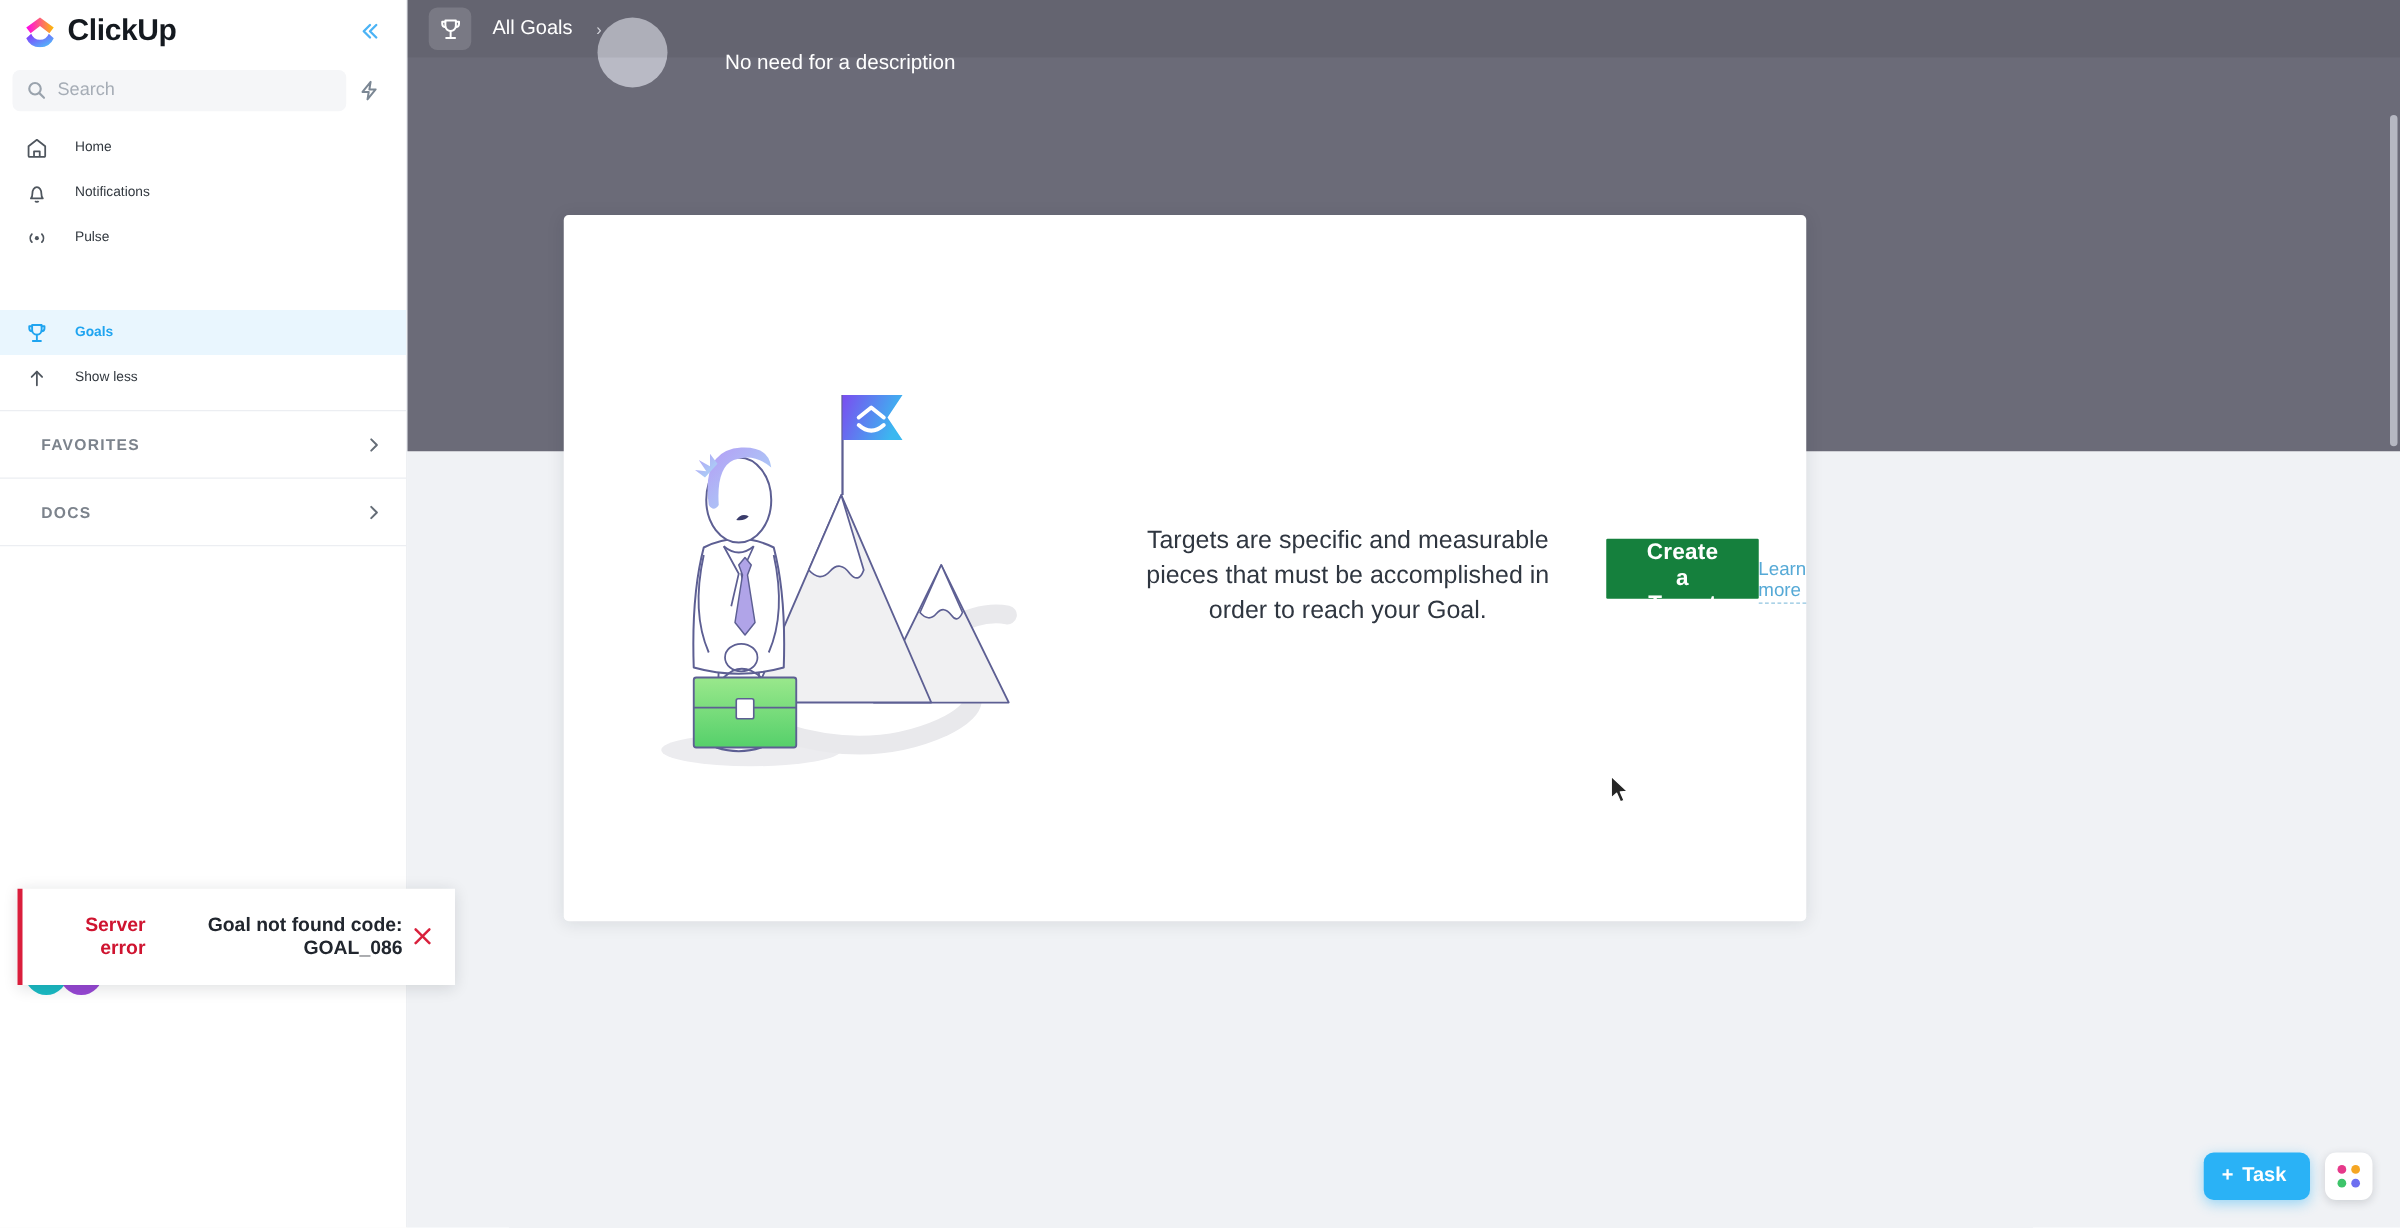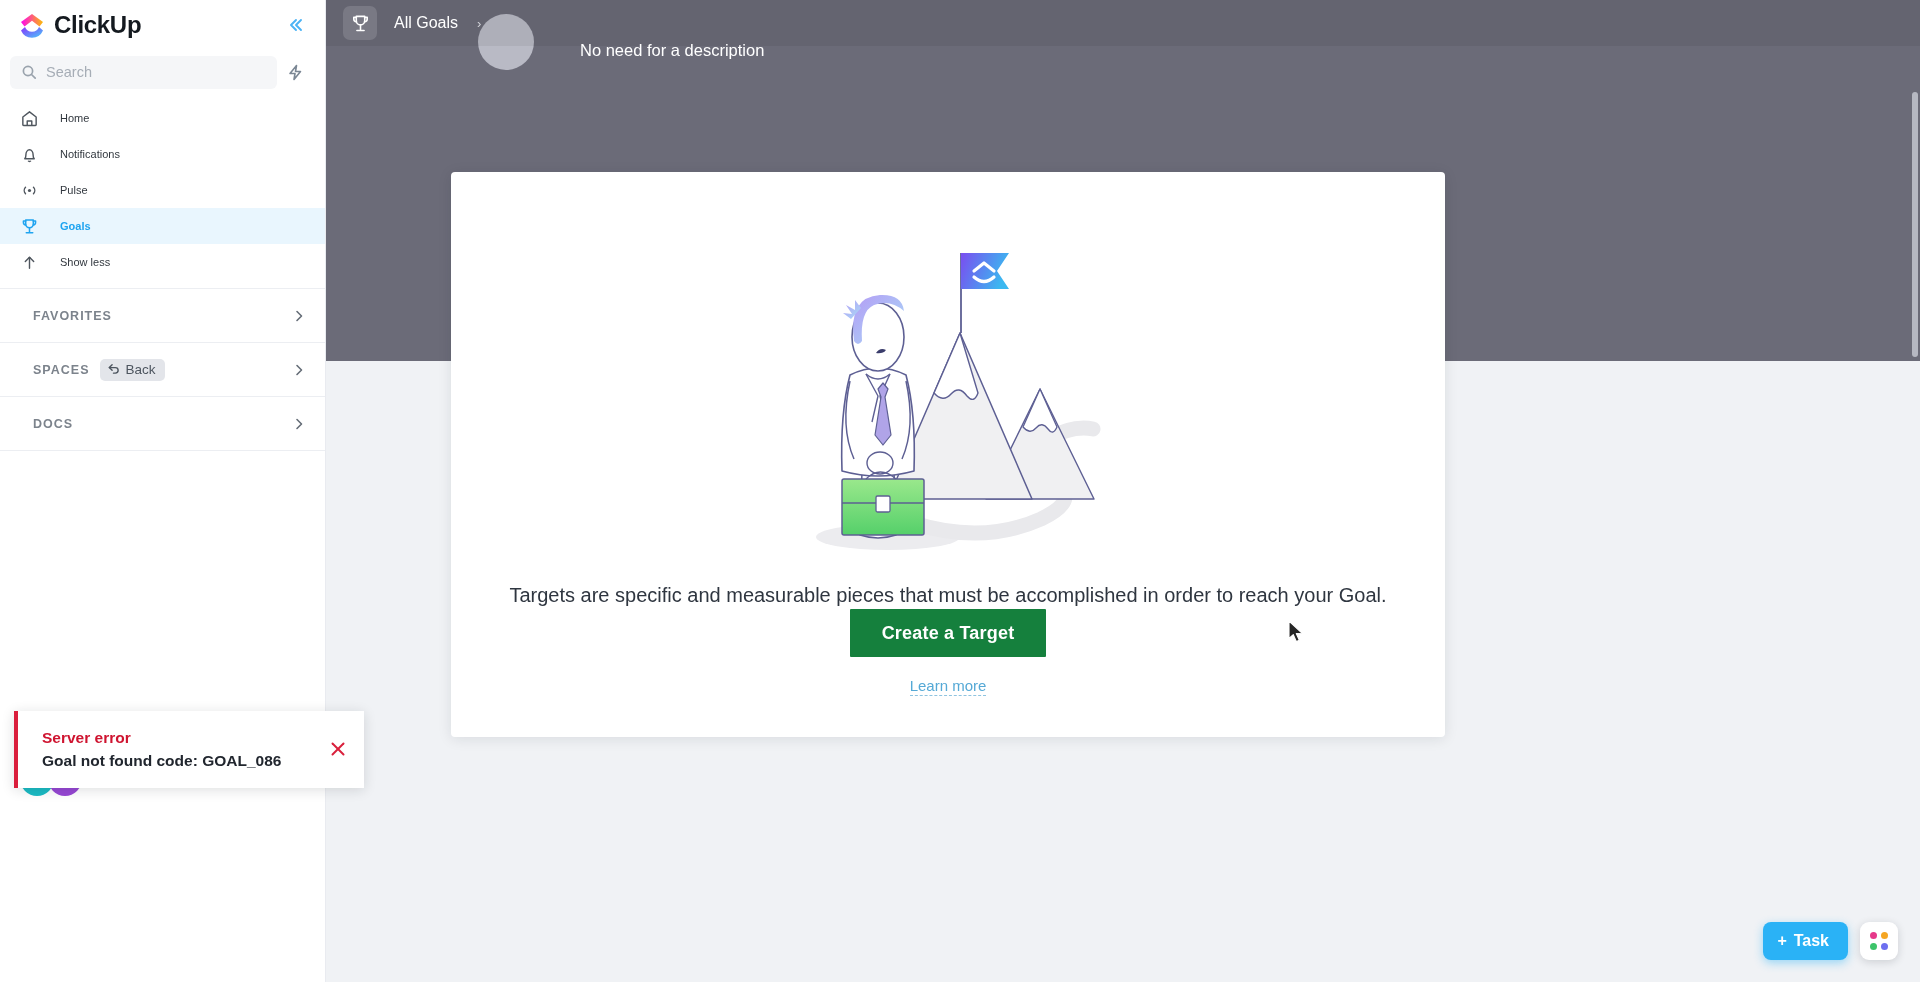--- a/index.html
+++ b/index.html
@@ -54,21 +54,21 @@
     justify-content: center; color: #7b8794; cursor: pointer;
   }
 
   .nav-list { padding-top: 5px; }
   .nav-item {
     display: flex; align-items: center; gap: 21px;
     height: 36px; padding: 0 19px; cursor: pointer;
     color: #32383f; font-size: 11px;
   }
   .nav-item .nav-ic { width: 20px; display: flex; justify-content: center; color: #4f565e; }
-  .nav-item.active { background: #e9f6fe; color: #1fa4f0; font-weight: 600; }
+  .nav-item.active { background: #e9f6fe; color: #1fa4f0; font-weight: 600; margin-top: 40px; }
   .nav-item.active .nav-ic { color: #1fa4f0; }
 
   .sb-sep { height: 1px; background: #eceef2; margin: 8px 0 0 0; }
 
   .sb-group {
     height: 54px; display: flex; align-items: center;
     padding: 0 18px 0 33px; cursor: pointer;
     border-bottom: 1px solid #eceef2;
     justify-content: space-between;
   }
@@ -125,21 +125,21 @@
     color: #ffffff; font-size: 16.5px; z-index: 13;
   }
 
   
   .modal-card {
     position: absolute; left: 125px; top: 172px;
     width: 994px; height: 565px;
     background: #ffffff; border-radius: 4px;
     box-shadow: 0 2px 14px rgba(20,25,35,0.10);
     z-index: 20;
-    display: flex; flex-direction: column; align-items: center; justify-content: center;
+    display: flex; flex-direction: row; align-items: center;
   }
   .illus-wrap {
     margin-top: 28px; width: 420px; height: 330px;
     display: flex; align-items: center; justify-content: center;
   }
   .modal-desc {
     font-size: 20px; color: #2f3640; text-align: center;
     margin-top: 10px; line-height: 1.4; padding: 0 40px;
   }
   .create-btn {
@@ -158,21 +158,21 @@
 
   
   .toast {
     position: absolute; left: 14px; top: 711px;
     width: 350px; height: 77px; background: #ffffff;
     border-left: 4px solid #da1e3c;
     box-shadow: 0 2px 12px rgba(20,25,35,0.14);
     z-index: 60; display: flex; align-items: center;
     padding: 0 10px 0 24px; justify-content: space-between;
   }
-  .toast-txt-wrap { display: flex; flex-direction: column; gap: 5px; }
+  .toast-txt-wrap { display: flex; gap: 5px; text-align: right; }
   .toast-title { color: #cf1430; font-size: 15.5px; font-weight: 700; }
   .toast-msg { color: #21262e; font-size: 15.5px; font-weight: 600; }
   .toast-close {
     color: #d9203c; font-size: 26px; line-height: 1;
     cursor: pointer; padding: 4px 6px; font-weight: 300;
   }
 
   
   .avatar-stack {
     position: absolute; left: 20px; top: 762px; z-index: 40;
@@ -330,39 +330,20 @@
       <div class="sb-group-left">
         <span class="sb-group-title">FAVORITES</span>
       </div>
       <span class="chev-r">
         <svg width="16" height="16" viewBox="0 0 16 16" fill="none" stroke="currentColor" stroke-width="1.6" stroke-linecap="round" stroke-linejoin="round">
             <polyline points="6,3.5 10.5,8 6,12.5"></polyline>
           </svg>
       </span>
     </div>
 
-    <div class="sb-group">
-      <div class="sb-group-left">
-        <span class="sb-group-title">SPACES</span>
-        <span class="back-chip">
-          <span>
-            <svg width="13" height="13" viewBox="0 0 14 14" fill="none" stroke="currentColor" stroke-width="1.5" stroke-linecap="round" stroke-linejoin="round">
-              <polyline points="5.5,3 2.5,6 5.5,9"></polyline>
-                <path d="M2.5 6 H9 a3 3 0 0 1 0 6 H7"></path>
-            </svg>
-          </span>
-          <span>Back</span>
-        </span>
-      </div>
-      <span class="chev-r">
-        <svg width="16" height="16" viewBox="0 0 16 16" fill="none" stroke="currentColor" stroke-width="1.6" stroke-linecap="round" stroke-linejoin="round">
-            <polyline points="6,3.5 10.5,8 6,12.5"></polyline>
-          </svg>
-      </span>
-    </div>
 
 
     <div class="sb-group">
       <div class="sb-group-left">
         <span class="sb-group-title">DOCS</span>
       </div>
       <span class="chev-r">
         <svg width="16" height="16" viewBox="0 0 16 16" fill="none" stroke="currentColor" stroke-width="1.6" stroke-linecap="round" stroke-linejoin="round">
             <polyline points="6,3.5 10.5,8 6,12.5"></polyline>
           </svg>

